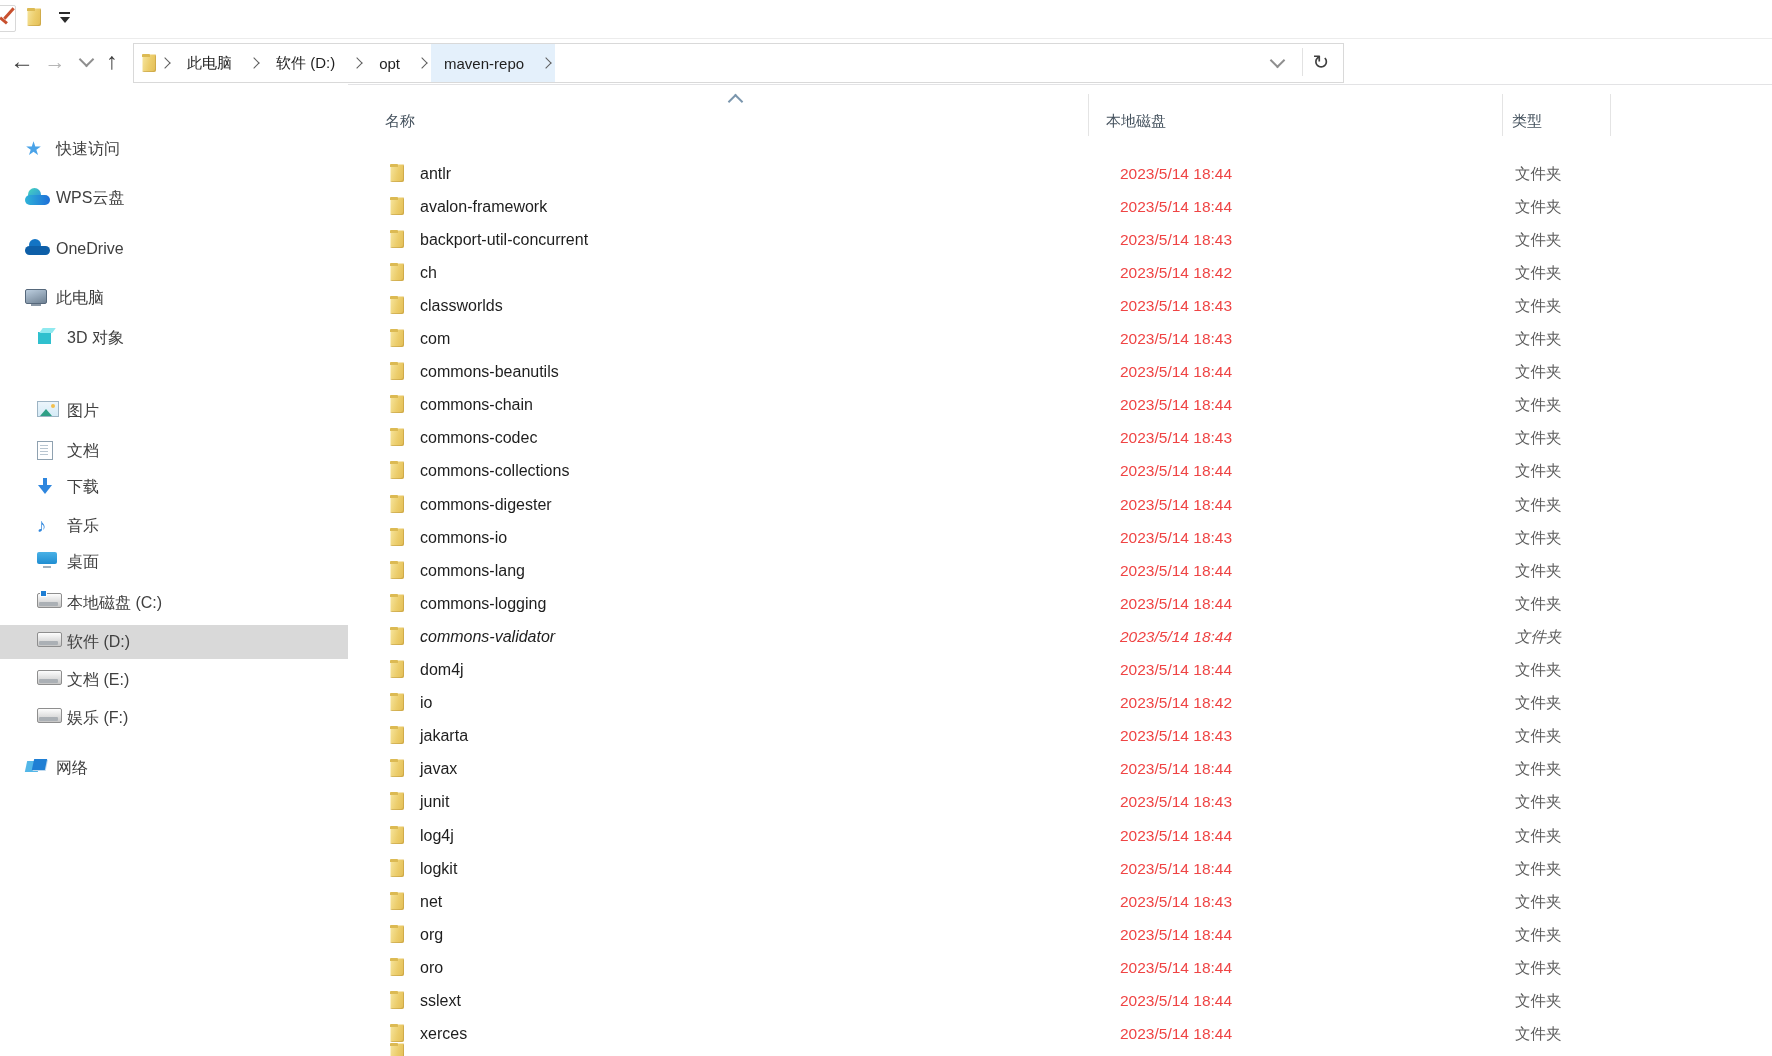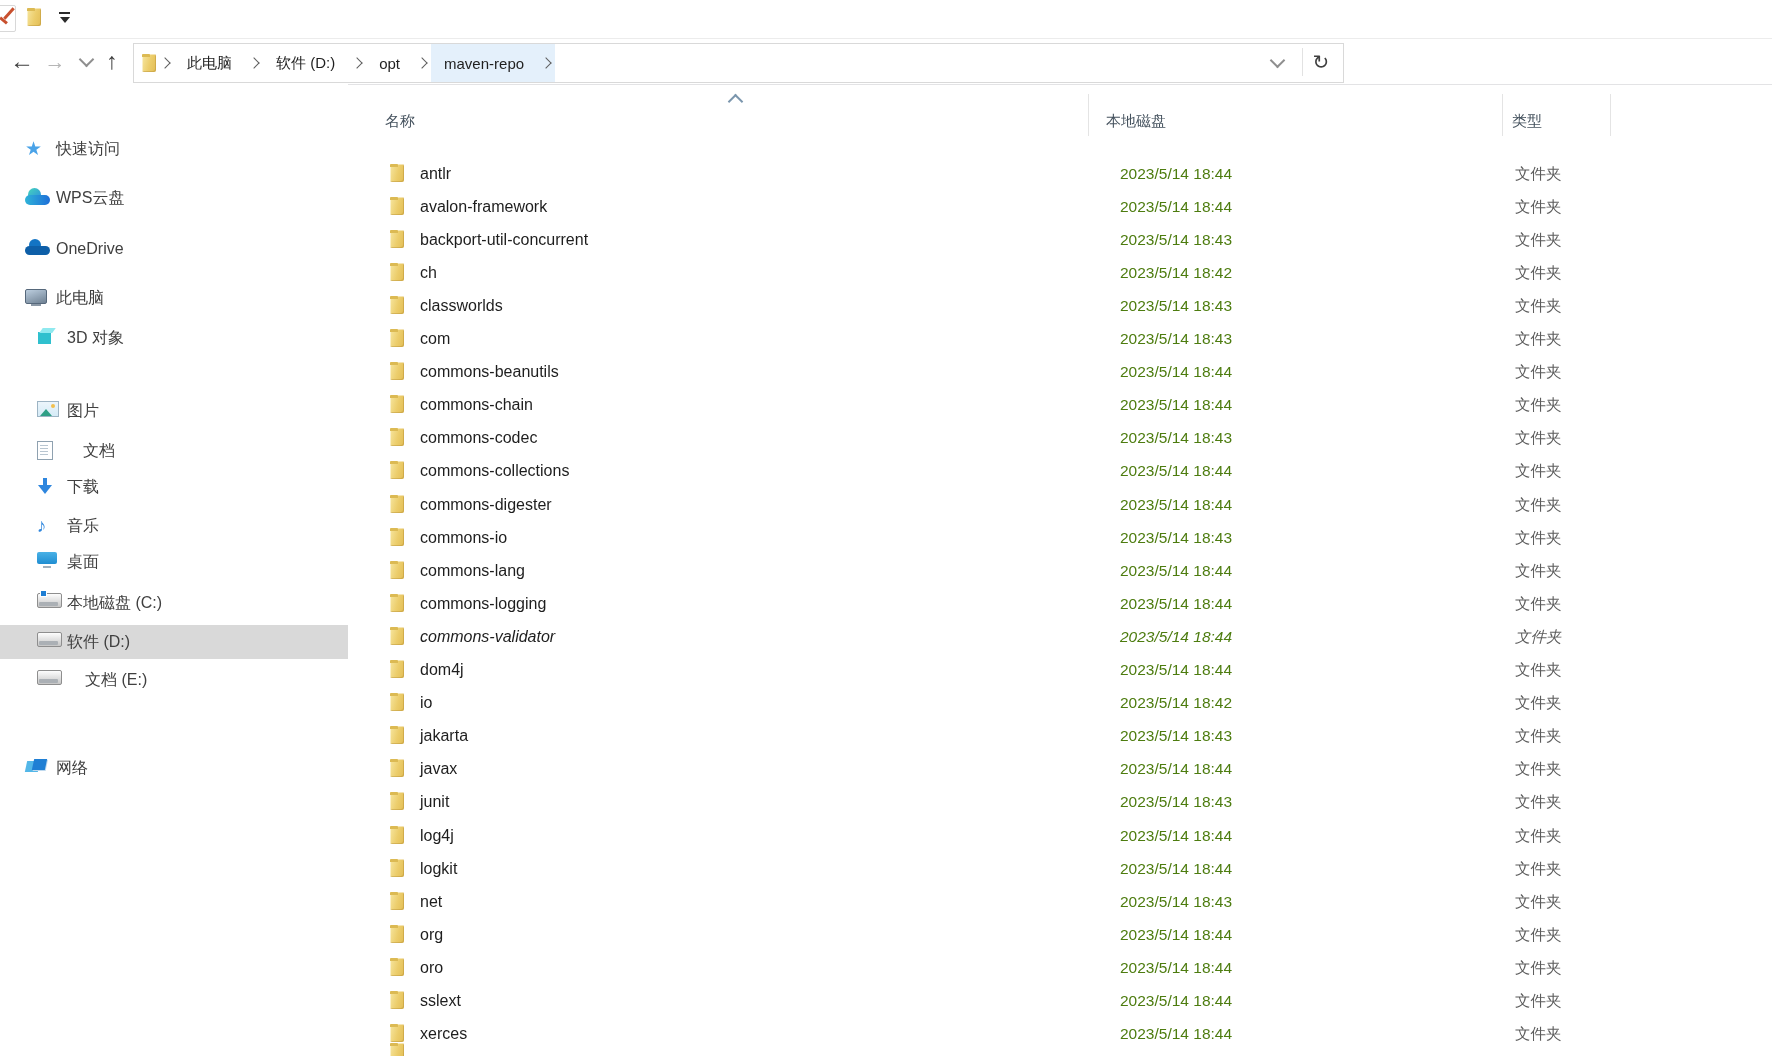--- a/index.html
+++ b/index.html
@@ -48,21 +48,21 @@
   .side-label{position:absolute;top:0;height:34px;line-height:34px;font-size:16px;color:#404040;white-space:nowrap;}
   .side-ico{position:absolute;top:7px;}
 
   
   .main{left:350px;top:84px;width:1422px;height:972px;}
   .col-label{position:absolute;font-size:15px;color:#45525e;white-space:nowrap;}
   .col-sep{position:absolute;top:10px;width:1px;height:42px;background:#e4e4e4;}
   .sort-asc{position:absolute;width:9px;height:9px;border-left:2px solid #7b96ad;border-top:2px solid #7b96ad;transform:rotate(45deg);}
   .file-row{position:absolute;left:0;width:1422px;height:33px;}
   .cell-name{position:absolute;left:70px;top:0;height:33px;line-height:33px;font-size:16px;color:#1e1e1e;white-space:nowrap;}
-  .cell-date{position:absolute;left:770px;top:0;height:33px;line-height:33px;font-size:15.5px;color:#4d7c0f;white-space:nowrap;}
+  .cell-date{position:absolute;left:770px;top:0;height:33px;line-height:33px;font-size:15.5px;color:#ef4444;white-space:nowrap;}
   .cell-type{position:absolute;left:1165px;top:0;height:33px;line-height:33px;font-size:15.5px;color:#5c5c5c;white-space:nowrap;}
 
   
   .ico{position:absolute;display:block;}
   .i-folder{width:14px;height:18px;background:linear-gradient(105deg,#f7e7a2 0%,#eccd6b 55%,#e2bd55 100%);border-radius:2px;box-shadow:inset 1px 1px 0 rgba(255,255,255,.5),inset -1px -1px 0 rgba(170,130,40,.35);}
   .i-folder::before{content:"";position:absolute;left:0;top:0;width:8px;height:3px;background:#dcba53;border-radius:1px 1px 0 0;}
 
   .i-star-icon{width:22px;height:20px;color:#4aa3e8;font-size:19px;line-height:20px;}
   .i-music-icon{width:22px;height:20px;color:#2e86de;font-size:19px;line-height:20px;}
 
@@ -188,21 +188,21 @@
     <div class="side-item" style="top: 237px;">
       <span class="ico i-3d-objects-icon side-ico" style="left: 37px;"></span>
       <span class="side-label" style="left: 67px;">3D 对象</span>
     </div>
     <div class="side-item" style="top: 310px;">
       <span class="ico i-pictures-icon side-ico" style="left: 37px;"></span>
       <span class="side-label" style="left: 67px;">图片</span>
     </div>
     <div class="side-item" style="top: 350px;">
       <span class="ico i-documents-icon side-ico" style="left: 37px;"></span>
-      <span class="side-label" style="left: 83px;">文档</span>
+      <span class="side-label" style="left: 67px;">文档</span>
     </div>
     <div class="side-item" style="top: 386px;">
       <span class="ico i-downloads-icon side-ico" style="left: 37px;"></span>
       <span class="side-label" style="left: 67px;">下载</span>
     </div>
     <div class="side-item" style="top: 425px;">
       <span class="ico i-music-icon side-ico" style="left: 37px;">♪</span>
       <span class="side-label" style="left: 67px;">音乐</span>
     </div>
     <div class="side-item" style="top: 461px; text-align: center;">
@@ -212,21 +212,25 @@
     <div class="side-item" style="top: 502px;">
       <span class="ico i-disk-c-icon side-ico" style="left: 37px;"></span>
       <span class="side-label" style="left: 67px;">本地磁盘 (C:)</span>
     </div>
     <div class="side-item selected" style="top: 541px;">
       <span class="ico i-disk-icon side-ico" style="left: 37px;"></span>
       <span class="side-label" style="left: 67px;">软件 (D:)</span>
     </div>
     <div class="side-item" style="top: 579px;">
       <span class="ico i-disk-icon side-ico" style="left: 37px;"></span>
-      <span class="side-label" style="left: 85px;">文档 (E:)</span>
+      <span class="side-label" style="left: 67px;">文档 (E:)</span>
+    </div>
+    <div class="side-item" style="top: 617px;">
+      <span class="ico i-disk-icon side-ico" style="left: 37px;"></span>
+      <span class="side-label" style="left: 67px;">娱乐 (F:)</span>
     </div>
     <div class="side-item" style="top: 667px;">
       <span class="ico i-network-icon side-ico" style="left: 25px;"></span>
       <span class="side-label" style="left: 56px;">网络</span>
     </div>
   </div>
 
 <div class="abs main">
   <div>
     <span class="col-label" style="left:35px;top:28px;">名称</span>

